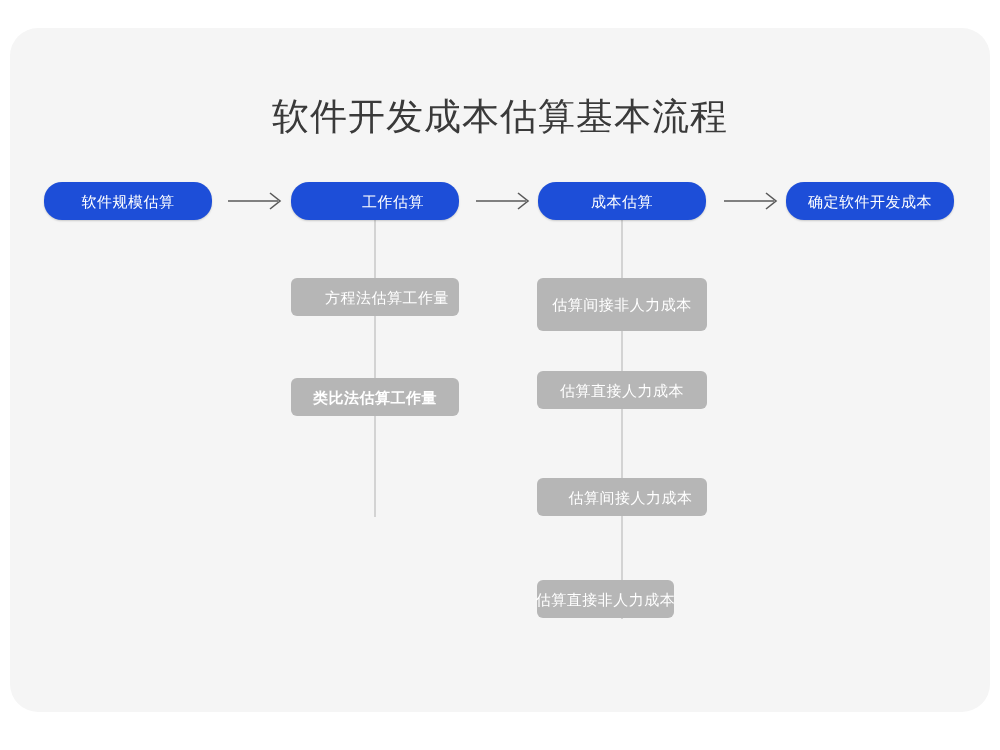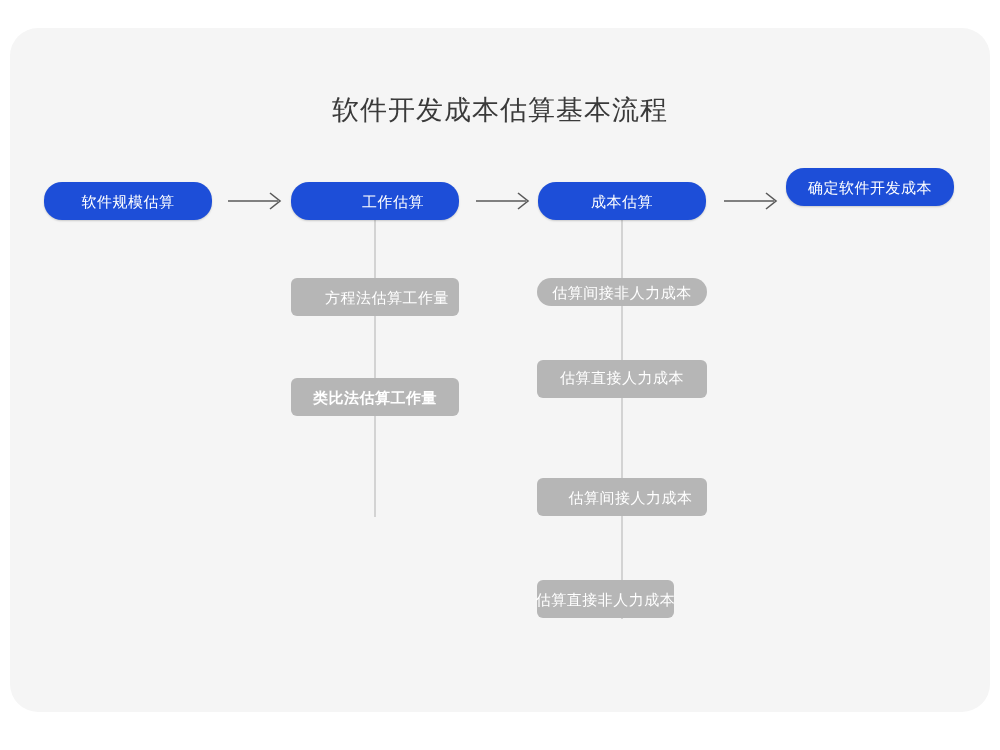--- a/index.html
+++ b/index.html
@@ -32,21 +32,21 @@
     border-radius: 28px;
   }
 
   
   .chart-title {
     position: absolute;
     left: 0;
     top: 92px;
     width: 1000px;
     text-align: center;
-    font-size: 27px;
+    font-size: 37px;
     font-weight: 400;
     color: #3a3a3a;
     letter-spacing: 1px;
     white-space: nowrap;
   }
 
   
   .node {
     position: absolute;
     display: flex;
@@ -117,28 +117,28 @@
       <polyline points="42,5 52,13 42,21" fill="none" stroke="#595959" stroke-width="1.6"></polyline>
     </svg>
   </div>
 
   <div class="node primary" style="left:44px; top:182px; width:168px; height:38px;">软件规模估算</div>
 
   <div class="node primary" style="left:291px; top:182px; width:168px; height:38px;padding-left:36px;">工作估算</div>
 
   <div class="node primary" style="left:538px; top:182px; width:168px; height:38px;">成本估算</div>
 
-  <div class="node primary" style="left:786px; top:168px; width:168px; height:38px;">确定软件开发成本</div>
+  <div class="node primary" style="left:786px; top:182px; width:168px; height:38px;">确定软件开发成本</div>
 
   <div class="node secondary" style="left:291px; top:278px; width:168px; height:38px;padding-left:24px;">方程法估算工作量</div>
 
   <div class="node secondary" style="left:291px; top:378px; width:168px; height:38px;font-weight:bold;">类比法估算工作量</div>
 
 
-  <div class="node secondary" style="left:537px; top:278px; width:170px; height:28px;border-radius:17px;">估算间接非人力成本</div>
+  <div class="node secondary" style="left:537px; top:278px; width:170px; height:53px;">估算间接非人力成本</div>
 
-  <div class="node secondary" style="left:537px; top:360px; width:170px; height:38px;font-family:Liberation Mono, monospace;">估算直接人力成本</div>
+  <div class="node secondary" style="left:537px; top:371px; width:170px; height:38px;">估算直接人力成本</div>
 
   <div class="node secondary" style="left:537px; top:478px; width:170px; height:38px;padding-left:17px;">估算间接人力成本</div>
 
   <div class="node secondary" style="left:537px; top:580px; width:137px; height:38px;">估算直接非人力成本</div>
 
 </div>
 
 </body></html>

